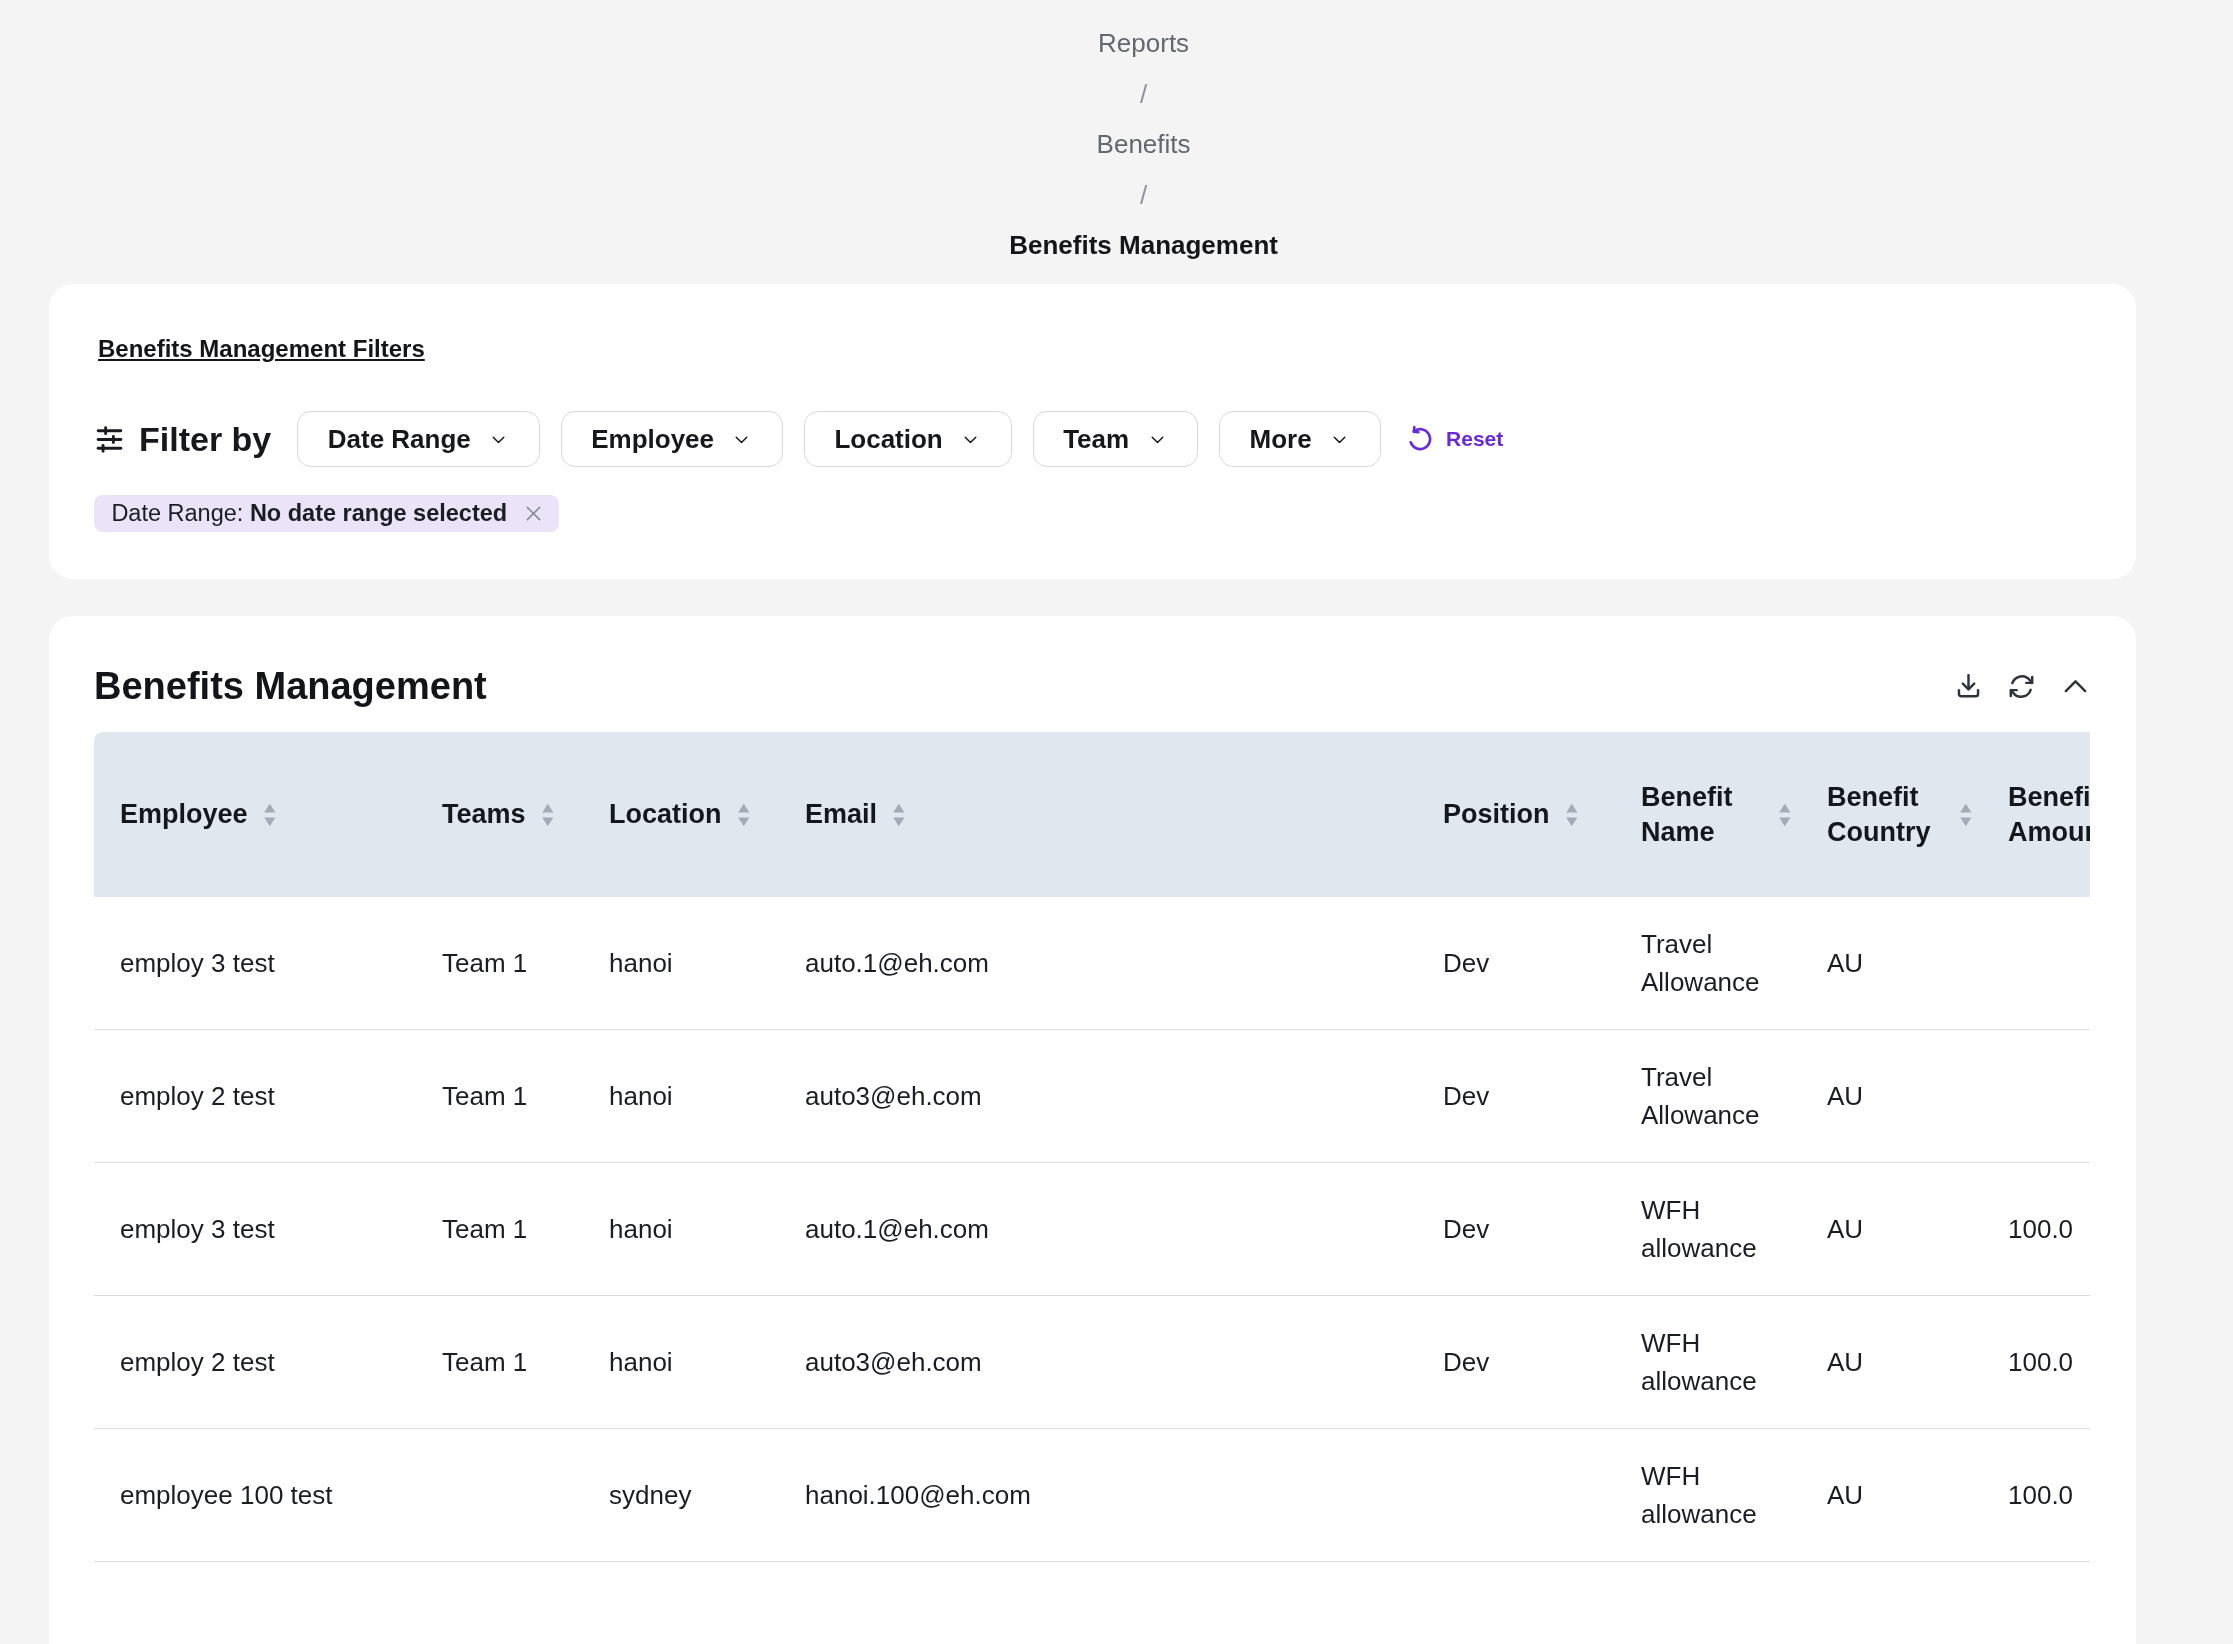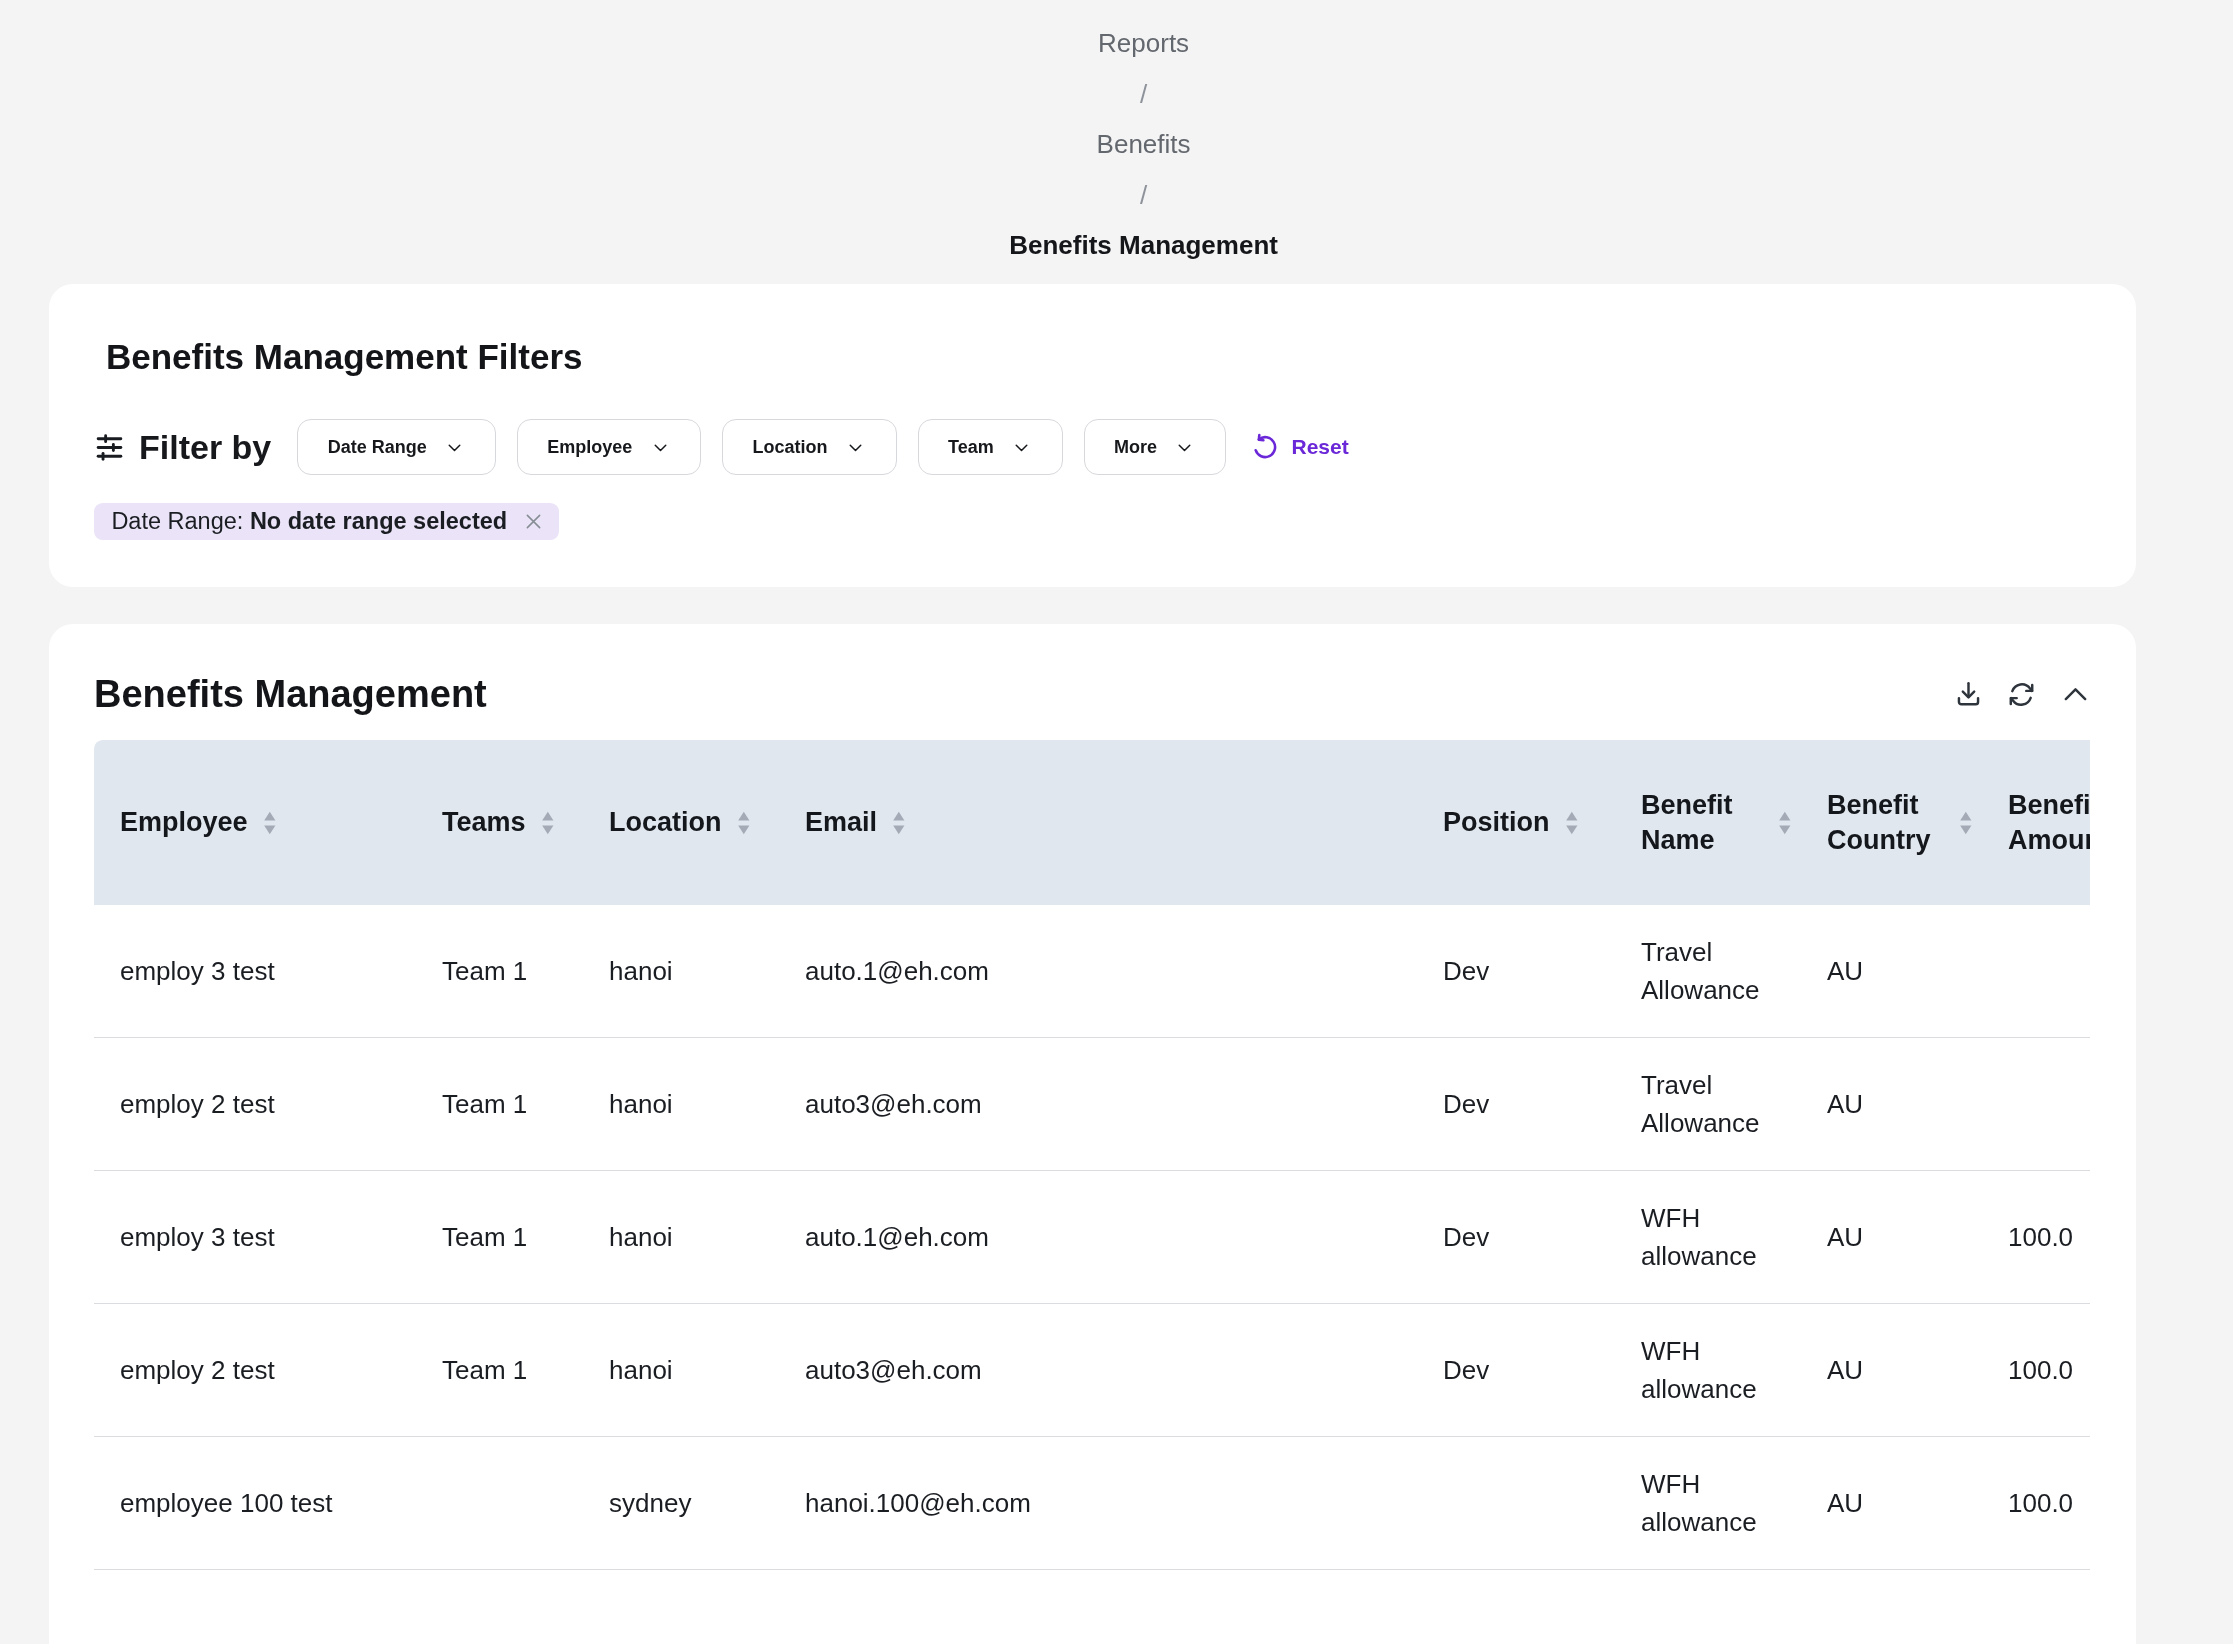--- a/index.html
+++ b/index.html
@@ -14,30 +14,30 @@
 
   
   .breadcrumb { display:flex; align-items:center; gap:15.6px; font-size:26px; line-height:35px; padding-left:5.2px;flex-direction:column; }
   .bc-link { color:#63676e; cursor:pointer; }
   .bc-sep  { color:#8e939b; }
   .bc-current { color:#14161a; font-weight:700; }
 
   
   .card { background:#ffffff; border-radius:24px; width:2087px; }
   .filters-card { margin-top:21px; padding:38px 45px 47px 45px; }
-  .card-title { margin:12px; font-size:35px; line-height:45px; font-weight:700; color:#131519; }
+  .card-title { margin:4px; font-size:24px; line-height:45px; font-weight:700; color:#131519;text-decoration:underline; }
 
   .filter-row { display:flex; align-items:center; margin-top:40px; }
   .sliders-ic { display:inline-flex; color:#181b20; margin-right:14px; }
   .filter-by { font-size:34px; font-weight:700; color:#16181c; margin-right:26px; }
   .filter-buttons { display:flex; align-items:center; gap:21px; }
   .filter-btn {
     display:inline-flex; align-items:center; gap:17.4px; height:56px; padding:0 29.5px;
     background:#fff; border:1.7px solid #d7d8dc; border-radius:14px;
-    font-family:inherit; font-size:18px; font-weight:700; color:#16181c; cursor:pointer;
+    font-family:inherit; font-size:26px; font-weight:700; color:#16181c; cursor:pointer;
   }
   .chev { color:#16181c; }
   .reset-btn {
     display:inline-flex; align-items:center; gap:12px; margin-left:24px;
     background:none; border:none; padding:0; cursor:pointer;
     font-family:inherit; font-size:21px; font-weight:700; color:var(--accent,#6b28d8);
   }
 
   .chip {
     display:inline-flex; align-items:center; gap:15.6px; margin-top:28px;

